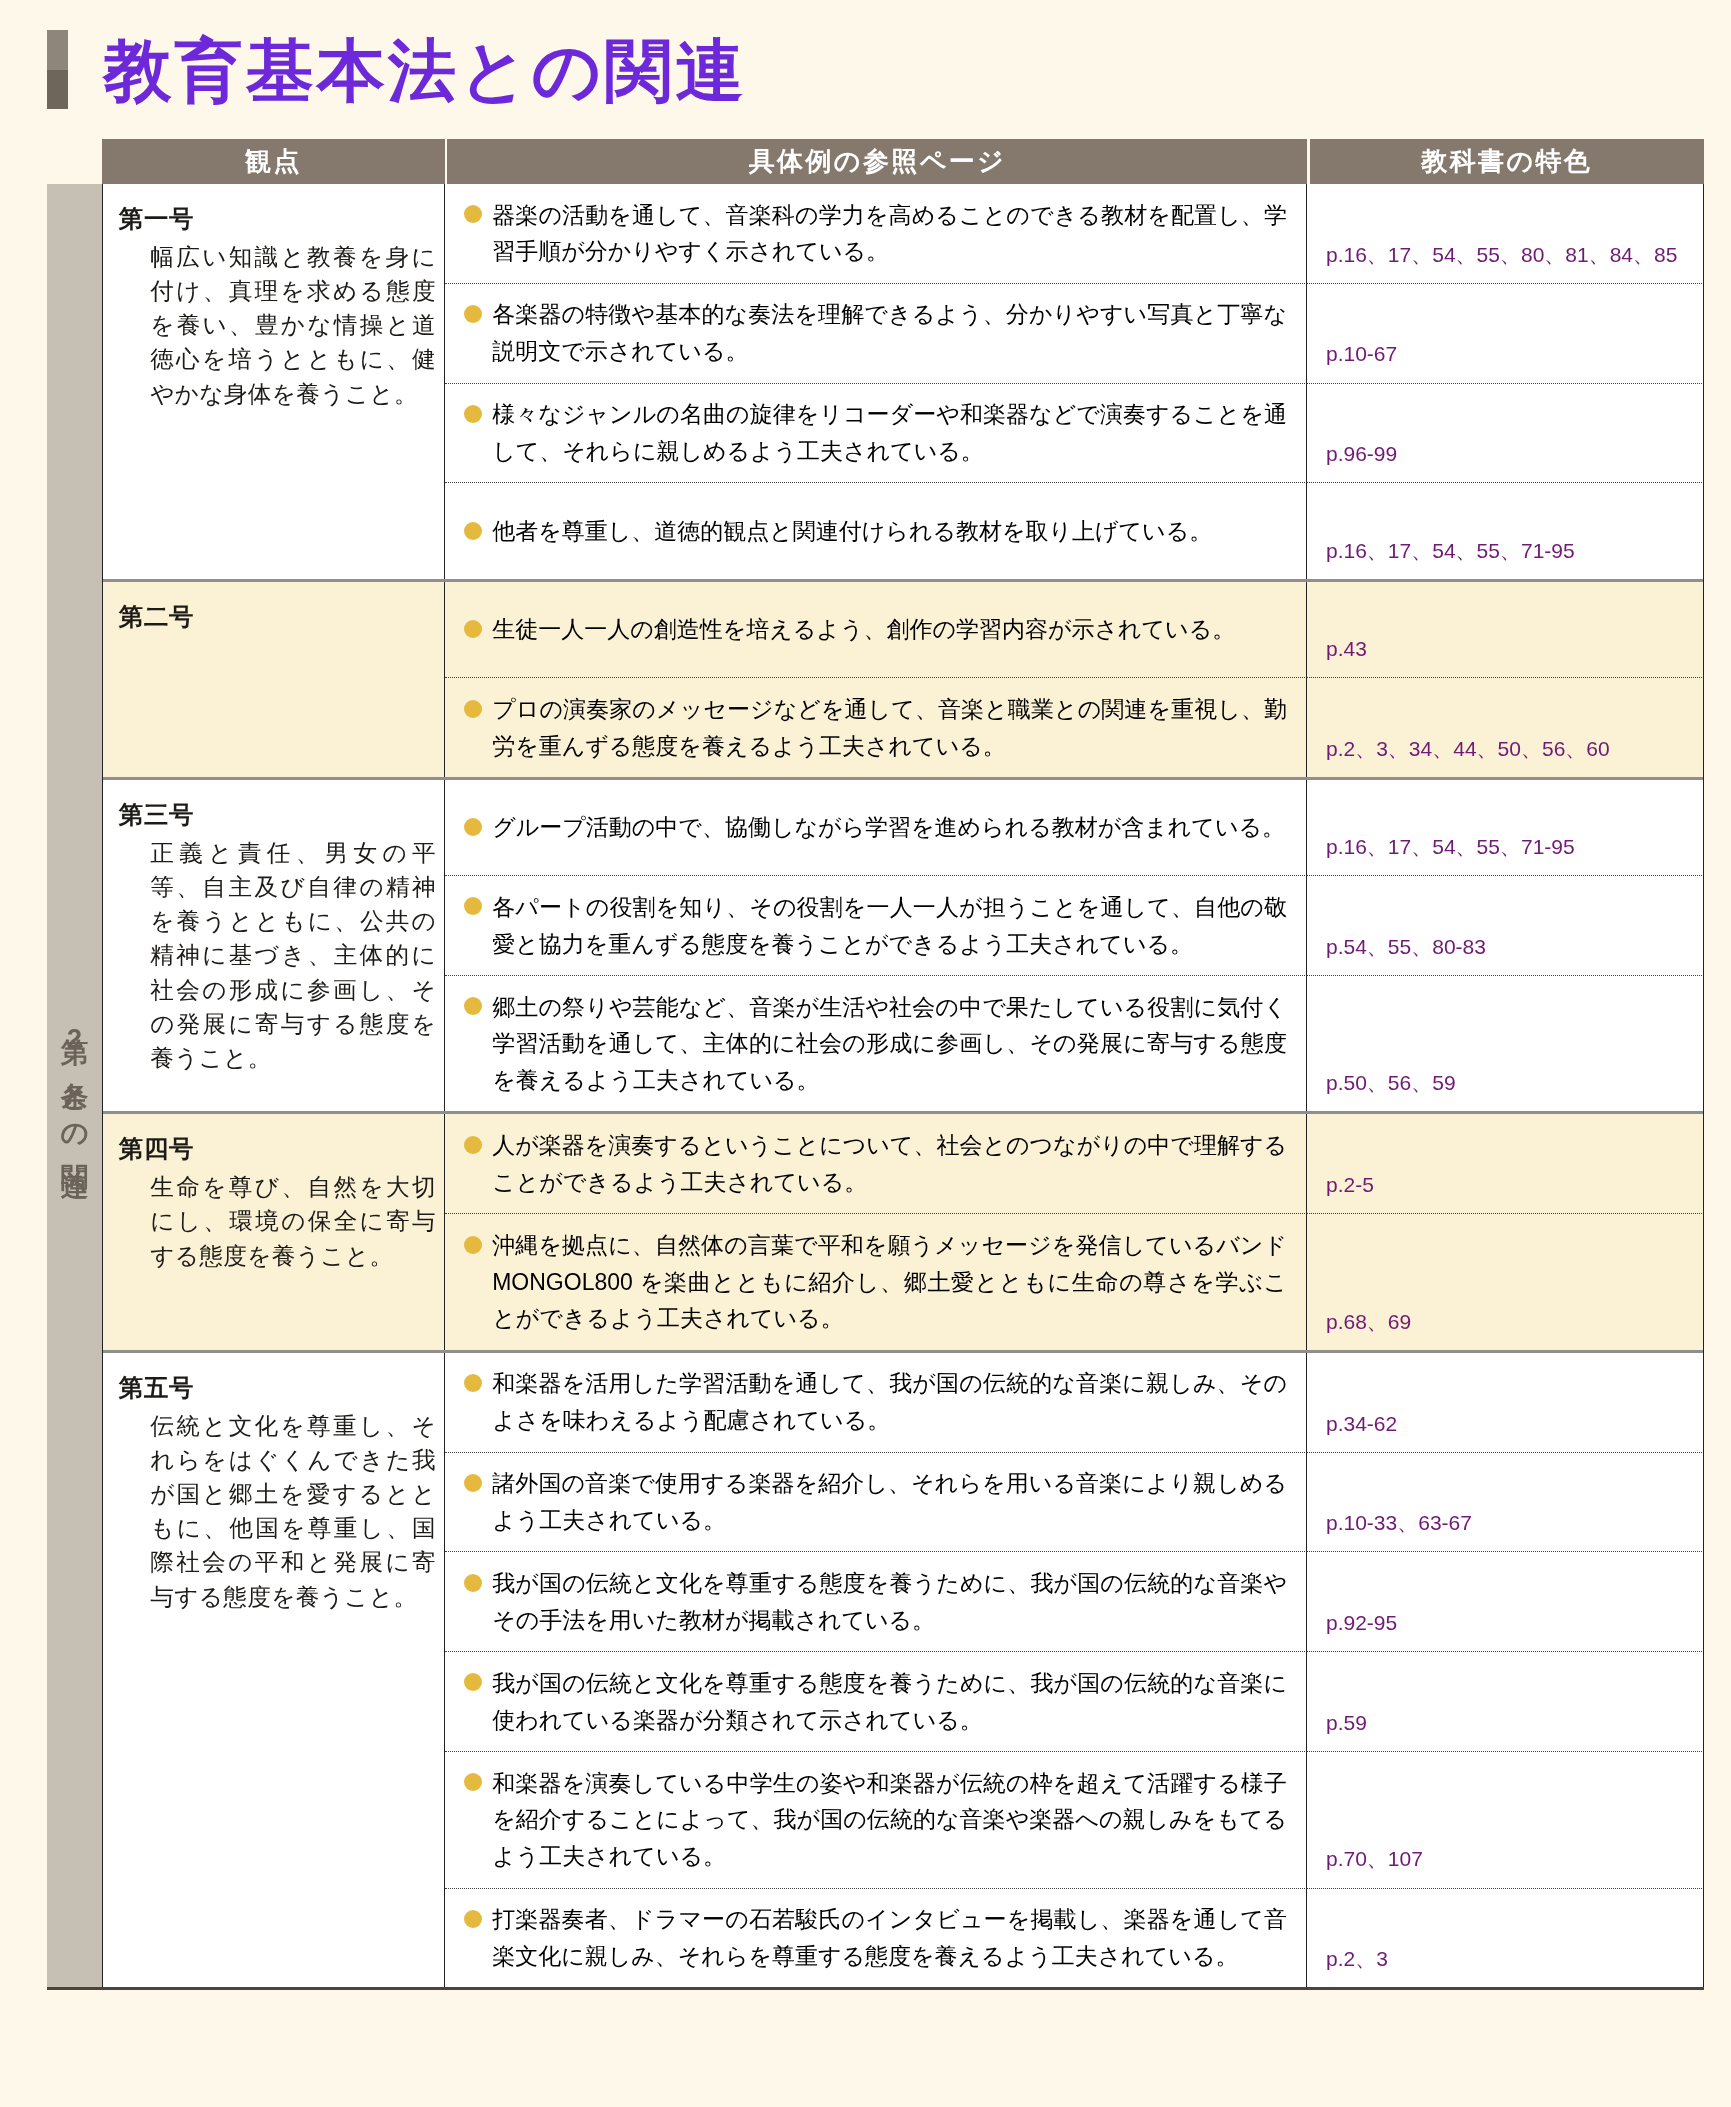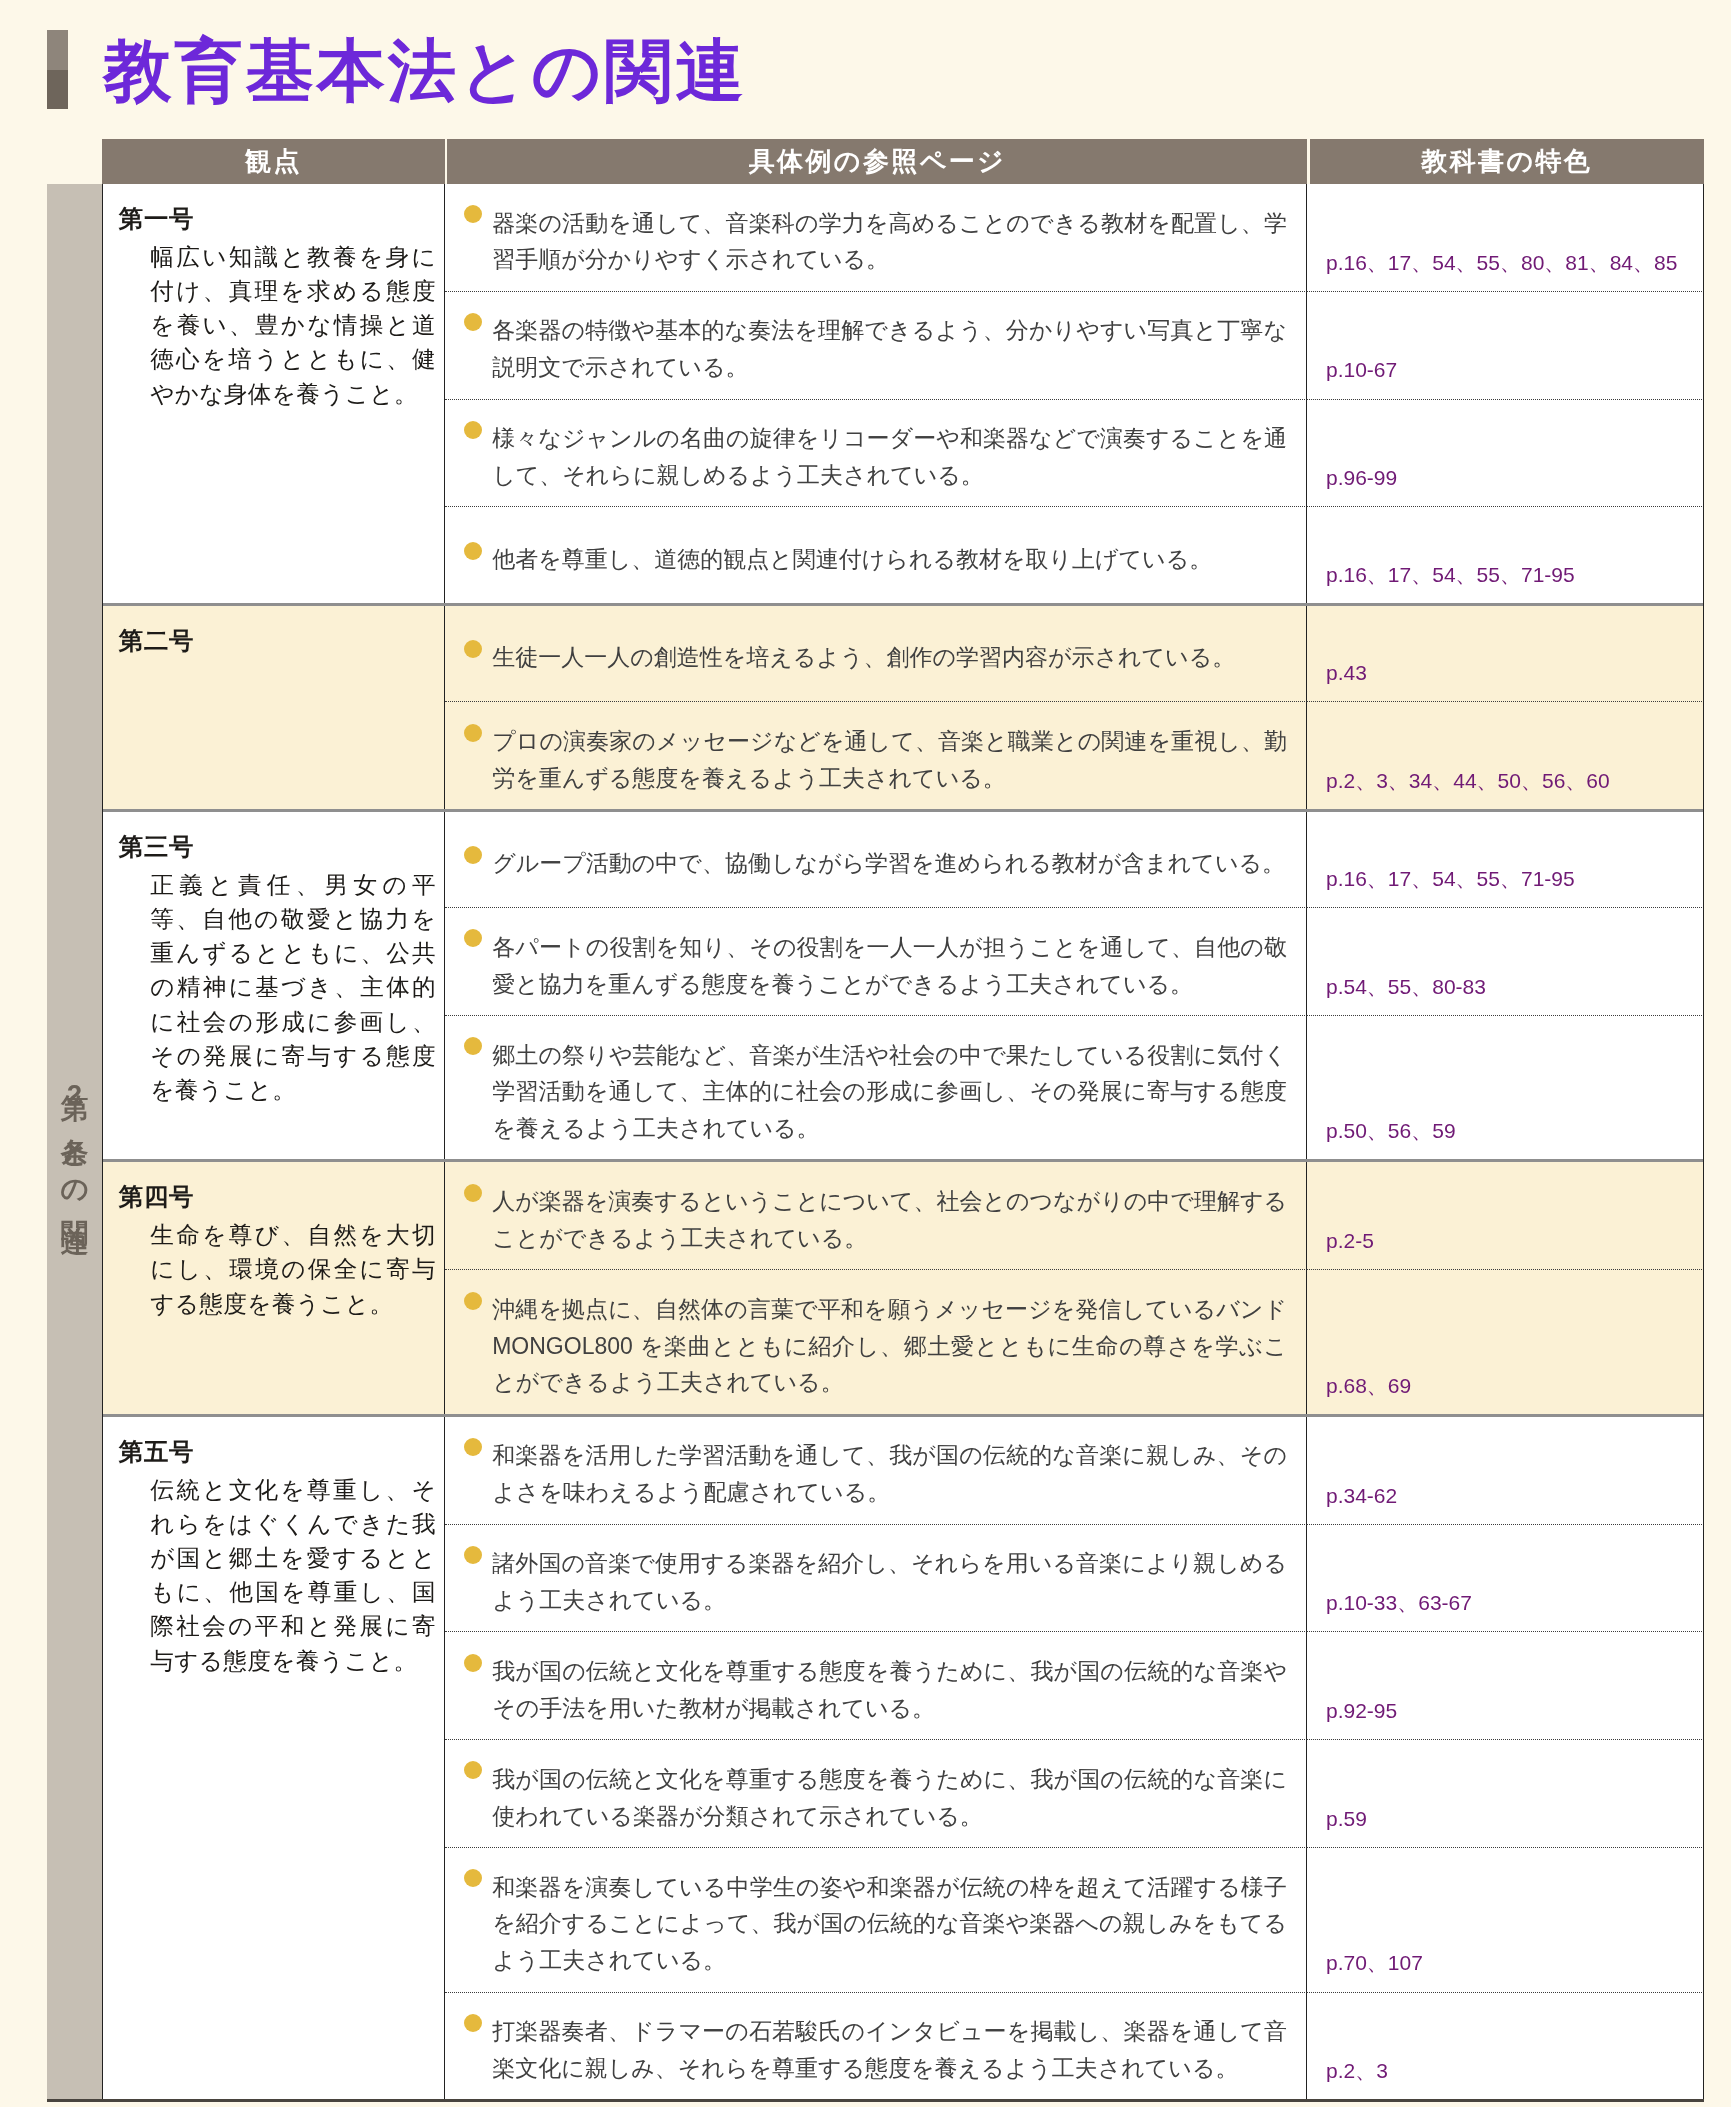--- a/index.html
+++ b/index.html
@@ -59,21 +59,21 @@
     border-right:1.6px solid #222;
     padding:12.6px 19px; min-height:96px;
     display:flex; align-items:center;
   }
   .feature-inner { display:flex; align-items:flex-start; }
   .bullet {
     width:18px; height:18px; border-radius:50%;
     background: var(--bullet, #E5B93D);
     flex:0 0 auto; margin-right:10.2px; margin-top:8.7px;
   }
-  .feature-text { font-size:23px; line-height:1.6; text-align:justify; color:#404040;margin-top:8px; }
+  .feature-text { font-size:23px; line-height:1.6; text-align:justify; color:#000000; }
 
   .pages-cell {
     padding:12.6px 9.4px 12.6px 19px; min-height:96px;
     display:flex; align-items:flex-end;
     font-size:21px; color:#701a75; line-height:1.5;
   }
   .row-sep { border-bottom:1.6px dotted #3C3C3C; }
 </style>
 </head>
 <body>
@@ -162,21 +162,21 @@
                 <p class="feature-text">プロの演奏家のメッセージなどを通して、音楽と職業との関連を重視し、勤労を重んずる態度を養えるよう工夫されている。</p>
               </div>
             </div>
             <div class="pages-cell">
               <span>p.2、3、34、44、50、56、60</span>
             </div>
           </section>
           <section class="section">
             <div class="viewpoint-cell" style="grid-row: 1 / span 3;">
               <div class="vp-number">第三号</div>
-              <div class="vp-desc">正義と責任、男女の平等、自他の敬愛と協力を重んずるとともに、公共の精神に基づき、主体的に社会の形成に参画し、その発展に寄与する態度を養うこと。</div>
+              <div class="vp-desc">正義と責任、男女の平等、自主及び自律の精神を養うとともに、公共の精神に基づき、主体的に社会の形成に参画し、その発展に寄与する態度を養うこと。</div>
             </div>
             <div class="feature-cell row-sep">
               <div class="feature-inner">
                 <span class="bullet"></span>
                 <p class="feature-text">グループ活動の中で、協働しながら学習を進められる教材が含まれている。</p>
               </div>
             </div>
             <div class="pages-cell row-sep">
               <span>p.16、17、54、55、71-95</span>
             </div>

